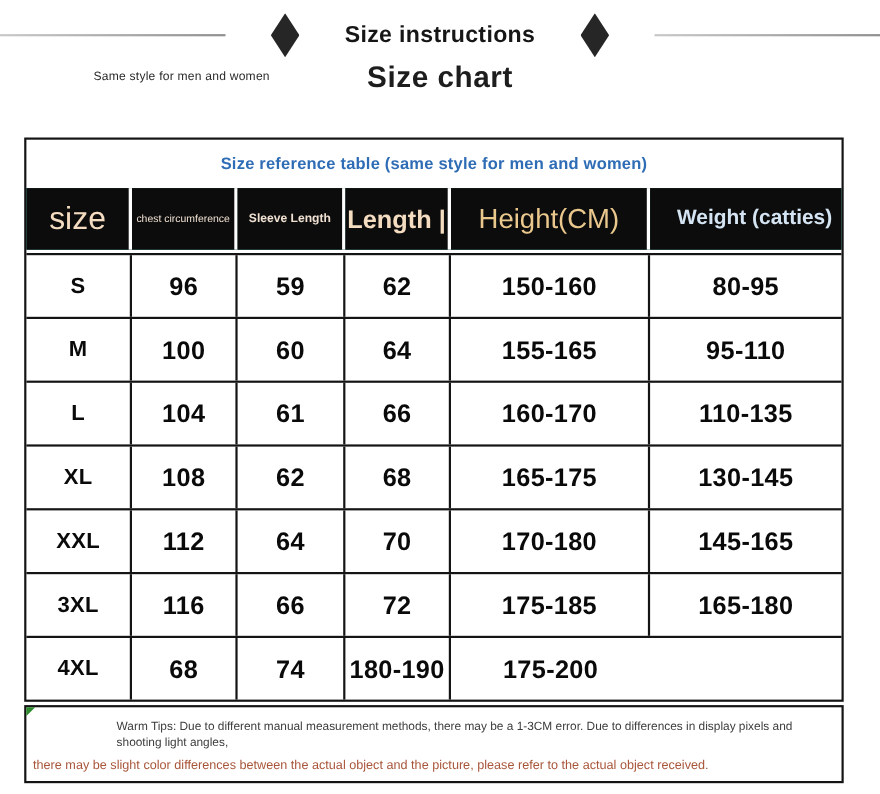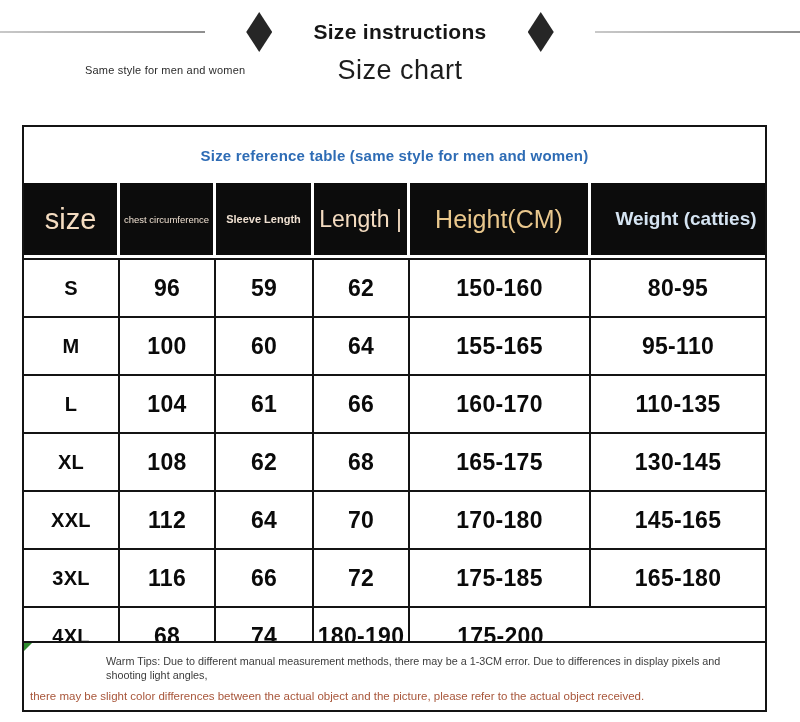--- a/index.html
+++ b/index.html
@@ -11,38 +11,38 @@
   .top-band{
     position:absolute;top:11px;left:0;right:0;height:42px;
     display:flex;align-items:center;justify-content:space-between;gap:14px;
   }
   .rule{width:205px;height:2px;background:linear-gradient(90deg,#c9c9c9,#8f8f8f);}
   .diamond{width:26px;height:40px;background:#262626;
     clip-path:polygon(50% 0,100% 50%,50% 100%,0 50%);}
   .band-title{margin:0;font-size:21px;font-weight:600;color:#161616;letter-spacing:.3px;}
   .note{position:absolute;top:64px;left:85px;font-size:11px;color:#2b2b2b;letter-spacing:.2px;}
   .subtitle{position:absolute;top:55px;left:0;width:100%;margin:0;text-align:center;
-    font-size:27px;font-weight:400;color:#1d1d1d;letter-spacing:.5px;}
+    font-size:27px;font-weight:700;color:#1d1d1d;letter-spacing:.5px;}
 
   
   .size-table{
     position:absolute;left:22px;top:125px;width:745px;box-sizing:border-box;
     border:2px solid #141414;background:#fff;
   }
-  .caption{height:56px;display:flex;align-items:center;justify-content:center;
+  .caption{height:44px;display:flex;align-items:center;justify-content:center;
     font-size:15px;font-weight:600;letter-spacing:.2px;}
   .head-row{display:grid;grid-template-columns:96px 96px 98px 96px 181px 1fr;
-    background:#0f766e;height:72px;}
+    background:#0f766e;height:56px;}
   .hcell{background:#0c0c0c;border-right:3px solid #ffffff;box-sizing:border-box;
     display:flex;align-items:center;justify-content:center;text-align:center;}
   .hcell:last-child{border-right:none;padding-left:16px;}
   .hc0{font-size:29px;font-weight:500;}
   .hc1{font-size:9.5px;font-weight:400;}
   .hc2{font-size:11px;font-weight:700;text-align:right;}
-  .hc3{font-size:23px;font-weight:400;}
+  .hc3{font-size:23px;font-weight:700;}
   .hc4{font-size:25px;font-weight:500;}
   .hc5{font-size:19px;font-weight:600;}
   .tbody{border-top:2px solid #141414;margin-top:3px;}
   .row{display:grid;grid-template-columns:96px 96px 98px 96px 181px 1fr;
     height:56px;border-bottom:2px solid #141414;}
   .tbody .row:last-child{border-bottom:none;}
   .row>div{border-right:2px solid #141414;box-sizing:border-box;
     display:flex;align-items:center;justify-content:center;
     font-size:23px;font-weight:700;color:#0a0a0a;letter-spacing:.3px;}
   .row>div:last-child{border-right:none;}

